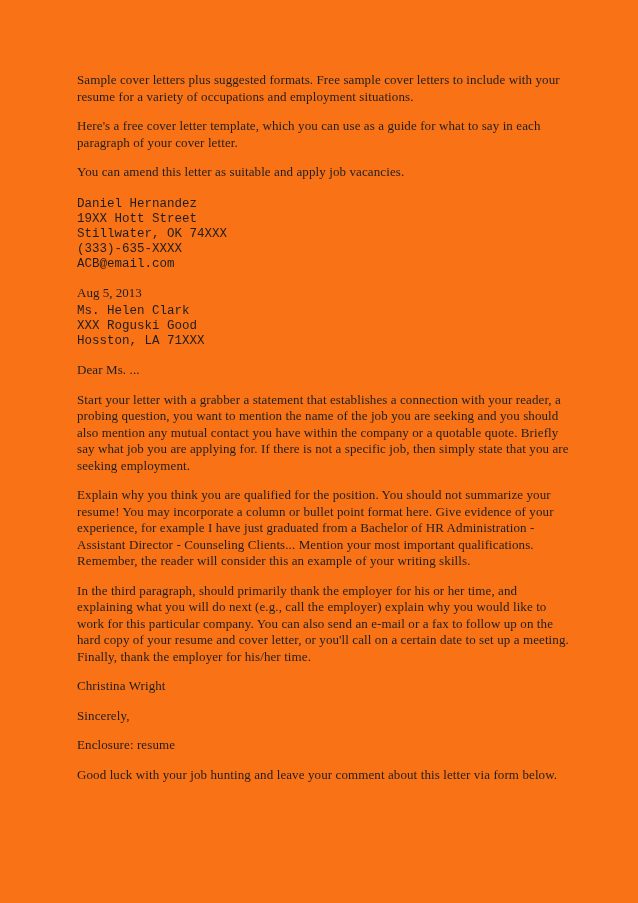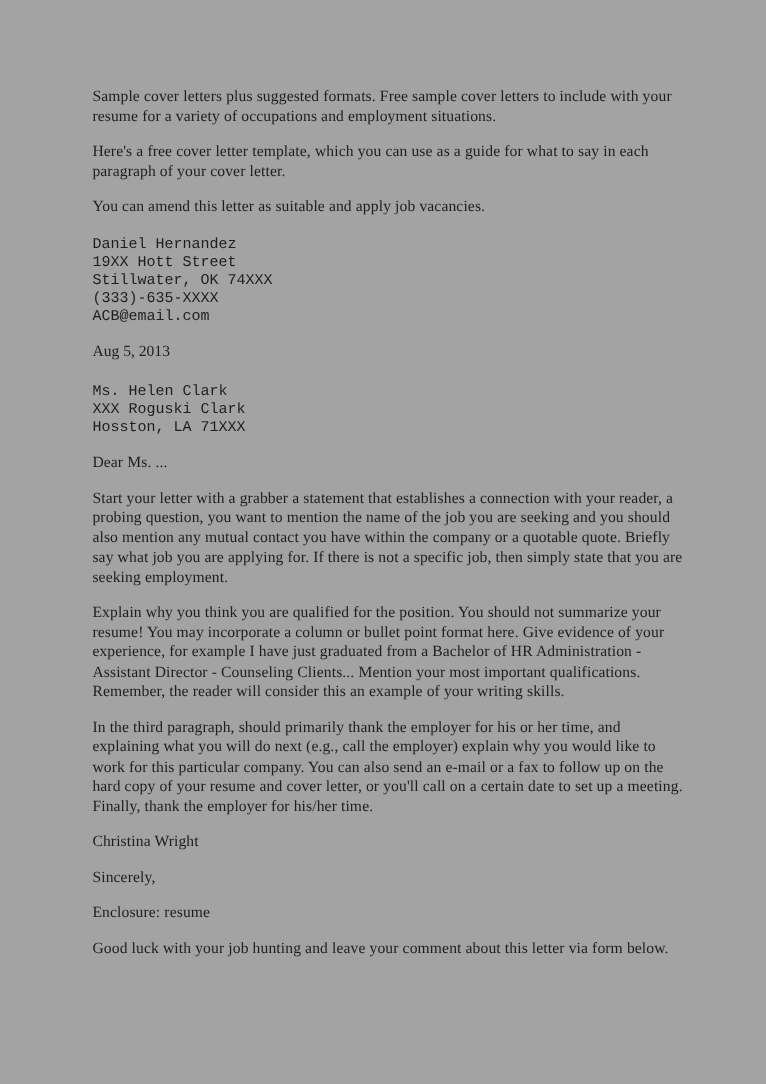--- a/index.html
+++ b/index.html
@@ -9,21 +9,21 @@
   }
   body {
     height: 903px;
     font-family: "Liberation Serif", serif;
     color: #1e1e1e;
     overflow: hidden;
   }
   .page {
     width: 638px;
     height: 903px;
-    background: #a3a3a3;
+    background: #f97316;
     padding: 72px 68px 0 77px;
   }
   .doc {
     width: 492px;
   }
   p.body-text {
     font-family: "Liberation Serif", serif;
     font-size: 13px;
     line-height: 16.5px;
     margin-bottom: 13px;
@@ -33,21 +33,21 @@
     font-family: "Liberation Sans", sans-serif;
     font-size: 12.5px;
     line-height: 15px;
     margin-bottom: 13px;
   }
   .addr-line { white-space: nowrap; font-family: Liberation Mono, monospace; }
   .date-line {
     font-family: "Liberation Serif", serif;
     font-size: 13px;
     line-height: 16.5px;
-    margin-bottom: 18px;
+    margin-bottom: 3px;
   }
   .spacer-sm { height: 3px; }
 </style>
 </head>
 <body>
 
 <div class="page">
   <div class="doc">
 
     <p class="body-text">Sample cover letters plus suggested formats. Free sample cover letters to include with your resume for a variety of occupations and employment situations.</p>
@@ -64,21 +64,21 @@
       <div class="addr-line">19XX Hott Street</div>
       <div class="addr-line">Stillwater, OK 74XXX</div>
       <div class="addr-line">(333)-635-XXXX</div>
       <div class="addr-line">ACB@email.com</div>
     </div>
 
     <p class="date-line">Aug 5, 2013</p>
 
     <div class="addr-block">
       <div class="addr-line">Ms. Helen Clark</div>
-      <div class="addr-line">XXX Roguski Clark</div>
+      <div class="addr-line">XXX Roguski Good</div>
       <div class="addr-line">Hosston, LA 71XXX</div>
     </div>
 
     <p class="body-text">Dear Ms. ...</p>
 
     <p class="body-text">Start your letter with a grabber a statement that establishes a connection with your reader, a probing question, you want to mention the name of the job you are seeking and you should also mention any mutual contact you have within the company or a quotable quote. Briefly say what job you are applying for. If there is not a specific job, then simply state that you are seeking employment.</p>
 
     <p class="body-text">Explain why you think you are qualified for the position. You should not summarize your resume! You may incorporate a column or bullet point format here. Give evidence of your experience,  for example I have just graduated from a Bachelor of HR Administration - Assistant Director - Counseling Clients... Mention your most important qualifications. Remember, the reader will consider this an example of your writing skills.</p>
 
     <p class="body-text">In the third paragraph, should primarily thank the employer for his or her time, and explaining what you will do next (e.g., call the employer) explain why you would like to work for this particular company. You can also send an e-mail or a fax to follow up on the hard copy of your resume and cover letter, or you'll call on a certain date to set up a meeting. Finally, thank the employer for his/her time.</p>

